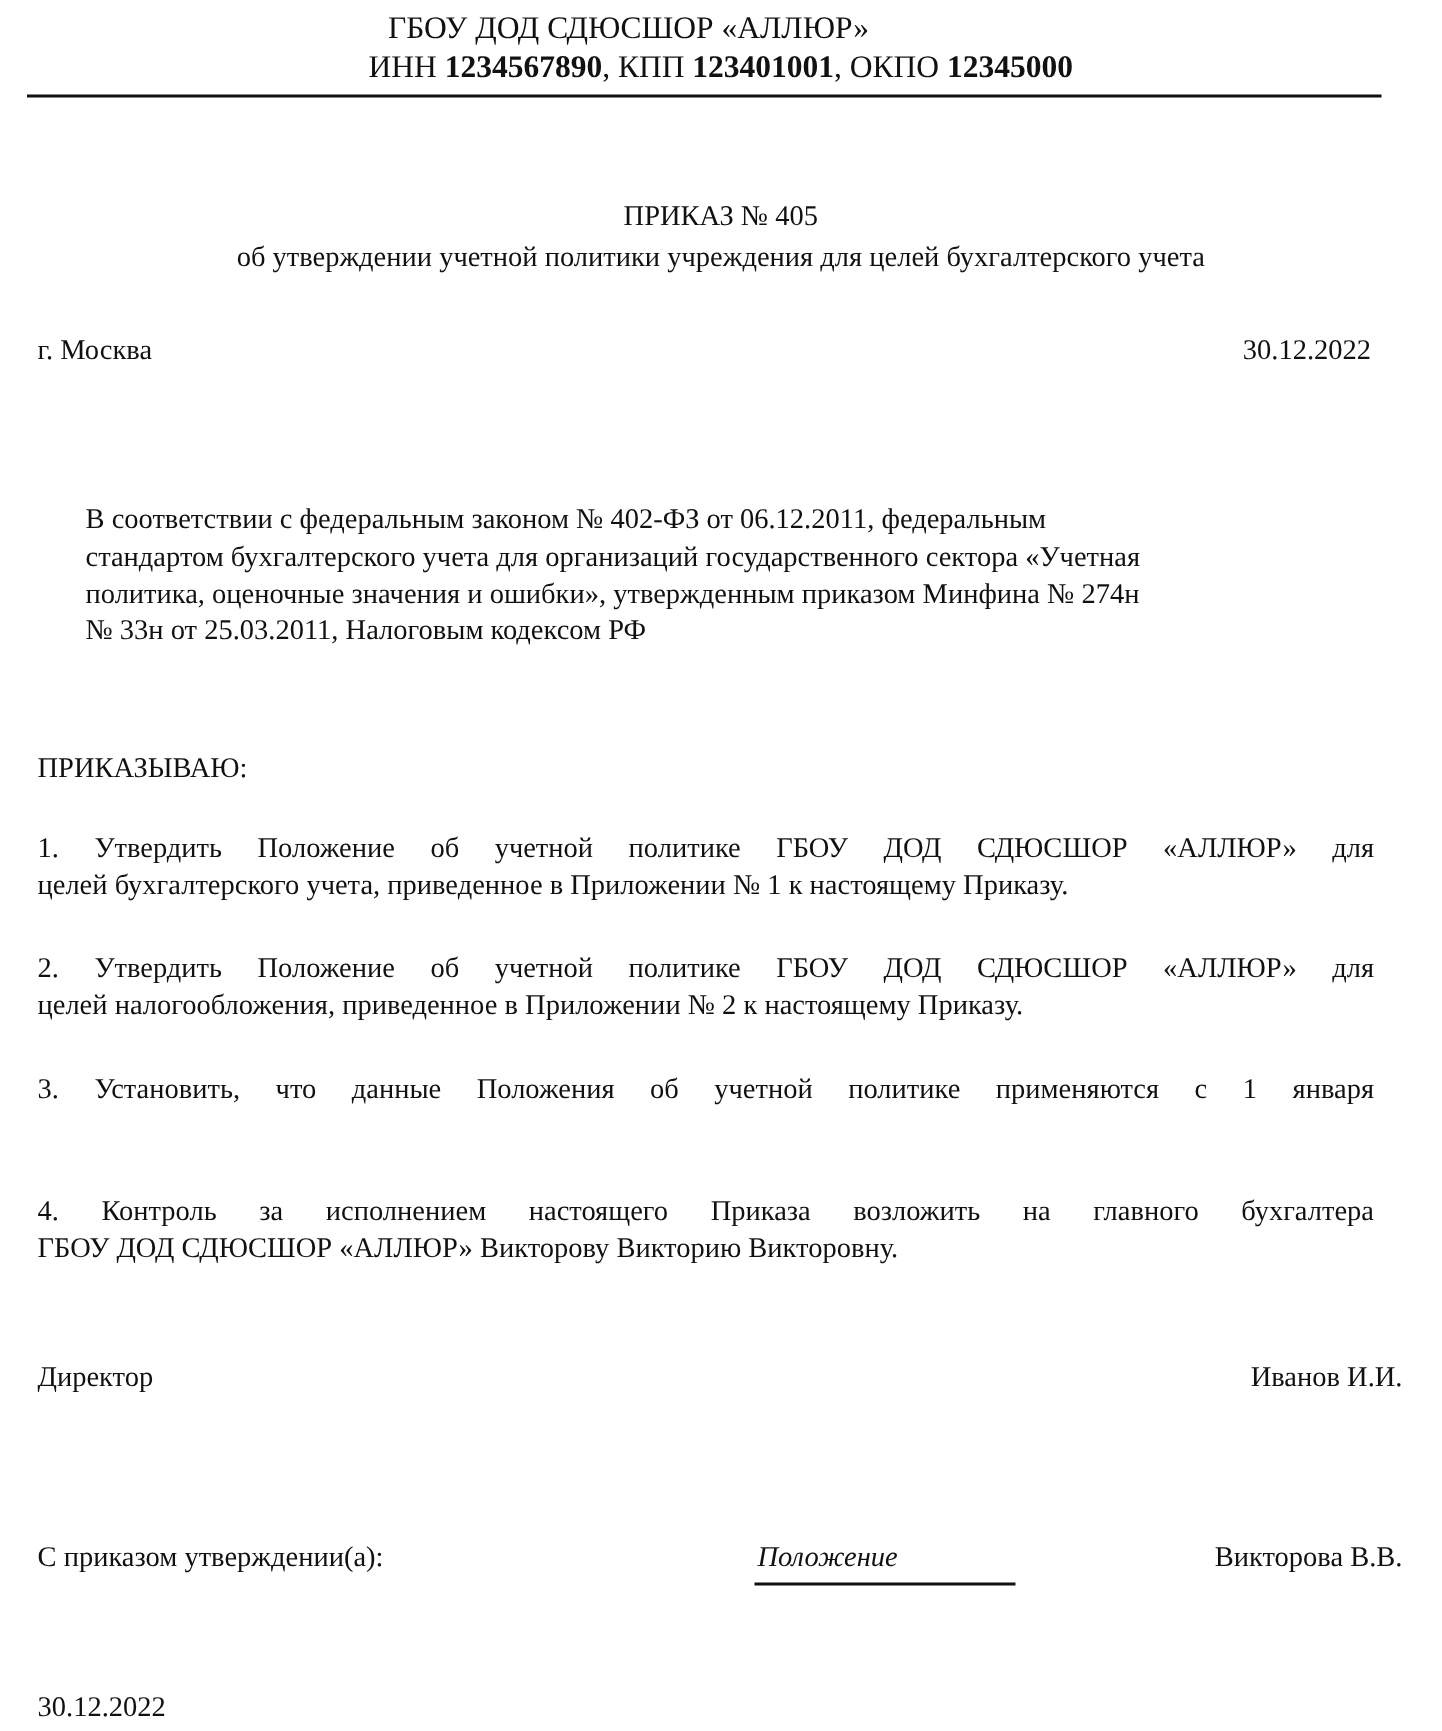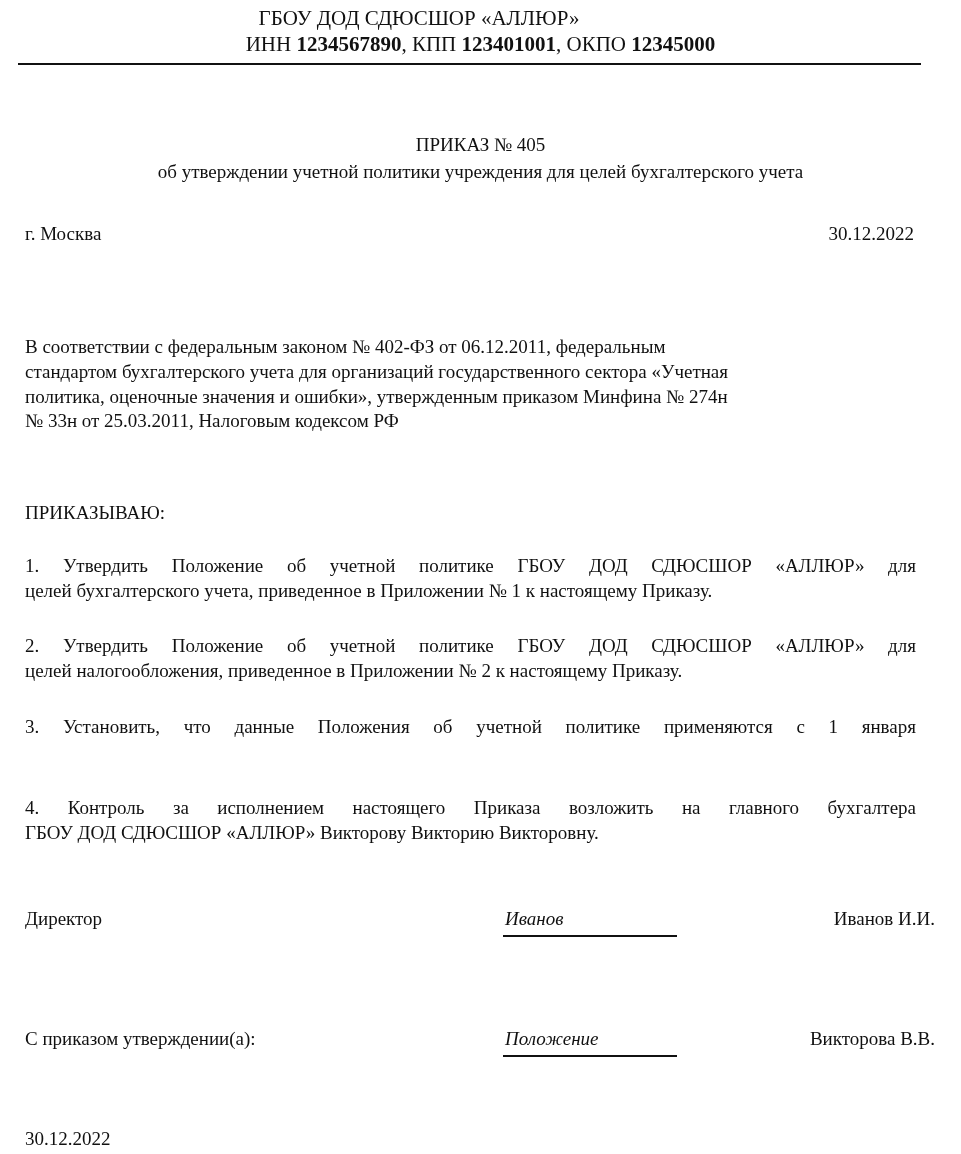--- a/index.html
+++ b/index.html
@@ -54,21 +54,21 @@
     }
     .order-date {
       top: 222px; right: 47px;
       font-size: 19px; line-height: 24px;
     }
 
     .preamble {
       top: 335px; left: 25px; width: 900px;
       font-size: 19px; line-height: 24.8px;
     }
-    .preamble .line { display: block; white-space: nowrap; }
+    .preamble .line { display: block; white-space: nowrap; margin-left: 32px; }
 
     .ordering {
       top: 501px; left: 25px;
       font-size: 19px; line-height: 24px;
     }
 
     .item {
       left: 25px; width: 891px;
       font-size: 19px; line-height: 25px;
     }
@@ -146,21 +146,20 @@
 <div class="abs item item-3">
   <span class="justify">3. Установить, что данные Положения об учетной политике применяются с 1 января</span>
 </div>
 <div class="abs item item-4">
   <span class="justify">4. Контроль за исполнением настоящего Приказа возложить на главного бухгалтера</span>
   <span class="line">ГБОУ ДОД СДЮСШОР «АЛЛЮР» Викторову Викторию Викторовну.</span>
 </div>
 
 <div class="abs sig-row sig-row-1">
   <span class="sig-label">Директор</span>
-  <span class="sig-signature">Иванов</span>
   <span class="sig-name">Иванов И.И.</span>
 </div>
 <div class="abs sig-row sig-row-2">
   <span class="sig-label">С приказом утверждении(а):</span>
   <span class="sig-signature">Положение</span>
   <span class="sig-name">Викторова В.В.</span>
 </div>
 
 <div class="abs footer-date">30.12.2022</div>
 

